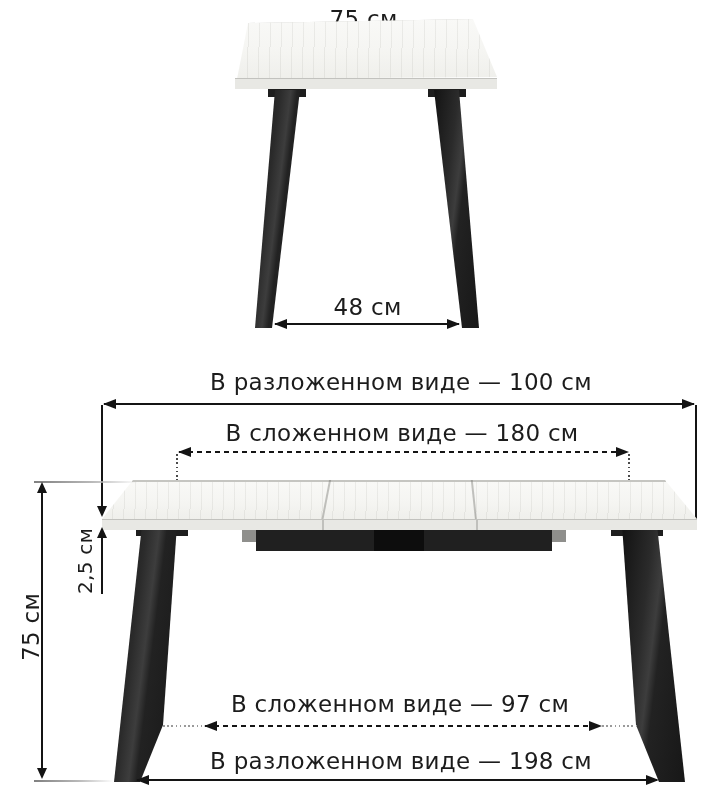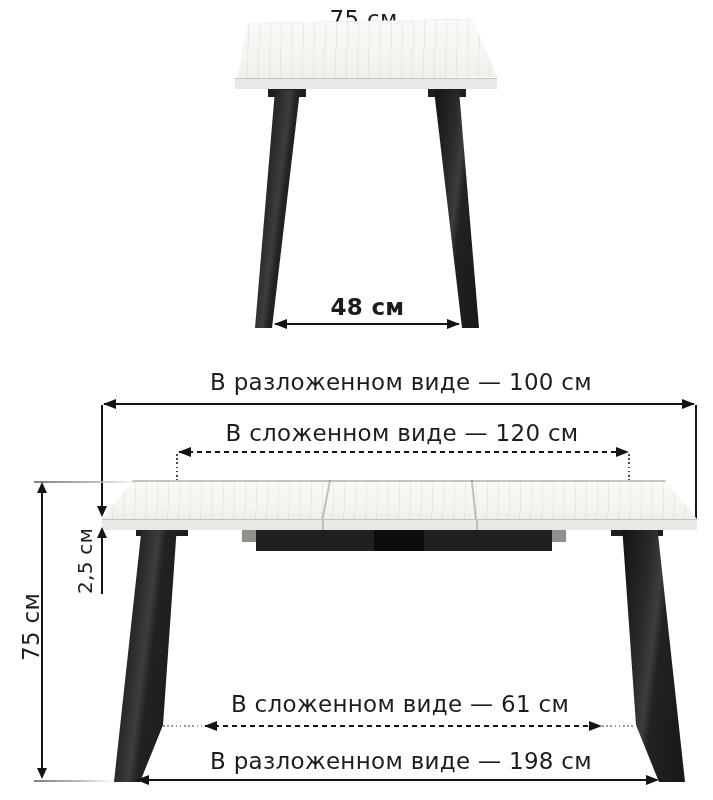--- a/index.html
+++ b/index.html
@@ -66,36 +66,36 @@
     <div class="leg" style="left:431px;top:90px;width:50px;height:238px;
          clip-path:polygon(3px 0,28px 0,48px 238px,31px 238px);"></div>
 
     <div class="surface" style="left:237px;top:18px;width:260px;height:61px;
          clip-path:polygon(11px 5px,236px 1px,260px 59px,0 61px);">
       <div class="topline" style="left:10px;top:3px;width:227px;transform:rotate(-1deg);
            transform-origin:left center;"></div>
     </div>
     <div class="bandbar" style="left:235px;top:78px;width:262px;height:10px;"></div>
 
-    <div class="lbl" style="left:300px;top:294px;width:135px;font-weight:bold;">48 см</div>
+    <div class="lbl" style="left:300px;top:294px;width:135px;">48 см</div>
     <div class="hline" style="left:275px;top:323px;width:184px;"></div>
     <div class="ah l" style="left:274px;top:319px;"></div>
     <div class="ah r" style="left:447px;top:319px;"></div>
   </div>
 
   <div>
 
     <div class="lbl" style="left:151px;top:369px;width:500px;">В разложенном виде — 100 см</div>
     <div class="hline" style="left:104px;top:403px;width:590px;"></div>
     <div class="ah l" style="left:103px;top:399px;"></div>
     <div class="ah r" style="left:682px;top:399px;"></div>
     <div class="vline" style="left:101px;top:405px;height:101px;"></div>
     <div class="vline" style="left:695px;top:405px;height:115px;"></div>
 
-    <div class="lbl" style="left:152px;top:420px;width:500px;">В сложенном виде — 120 см</div>
+    <div class="lbl" style="left:152px;top:420px;width:500px;">В сложенном виде — 180 см</div>
     <div class="hdash" style="left:179px;top:451px;width:448px;"></div>
     <div class="ah l" style="left:178px;top:447px;"></div>
     <div class="ah r" style="left:616px;top:447px;"></div>
     <div class="vdot" style="left:176px;top:454px;height:27px;"></div>
     <div class="vdot" style="left:628px;top:454px;height:26px;"></div>
 
     <div class="plate" style="left:136px;top:526px;width:52px;height:10px;"></div>
     <div class="plate" style="left:611px;top:526px;width:52px;height:10px;"></div>
     <div class="aprontab" style="left:242px;top:529px;width:15px;height:13px;"></div>
     <div class="aprontab" style="left:551px;top:529px;width:15px;height:13px;"></div>
@@ -123,21 +123,21 @@
     <div class="vline" style="left:101px;top:537px;height:57px;"></div>
     <div class="lbl small rot" style="left:53px;top:551px;width:64px;height:22px;">2,5 см</div>
 
     <div class="fade" style="left:34px;top:481px;width:104px;"></div>
     <div class="fade" style="left:34px;top:780px;width:80px;"></div>
     <div class="vline" style="left:41px;top:491px;height:280px;"></div>
     <div class="ah u" style="left:37px;top:482px;"></div>
     <div class="ah d" style="left:37px;top:768px;"></div>
     <div class="lbl rot" style="left:-5px;top:615px;width:70px;height:24px;">75 см</div>
 
-    <div class="lbl" style="left:150px;top:691px;width:500px;">В сложенном виде — 61 см</div>
+    <div class="lbl" style="left:150px;top:691px;width:500px;">В сложенном виде — 97 см</div>
     <div class="hdot" style="left:163px;top:725px;width:41px;"></div>
     <div class="hdot" style="left:602px;top:725px;width:38px;"></div>
     <div class="hdash" style="left:205px;top:725px;width:394px;"></div>
     <div class="ah l" style="left:204px;top:721px;"></div>
     <div class="ah r" style="left:589px;top:721px;"></div>
 
     <div class="lbl" style="left:151px;top:748px;width:500px;">В разложенном виде — 198 см</div>
     <div class="hline" style="left:137px;top:779px;width:520px;"></div>
     <div class="ah l" style="left:136px;top:775px;"></div>
     <div class="ah r" style="left:646px;top:775px;"></div>

